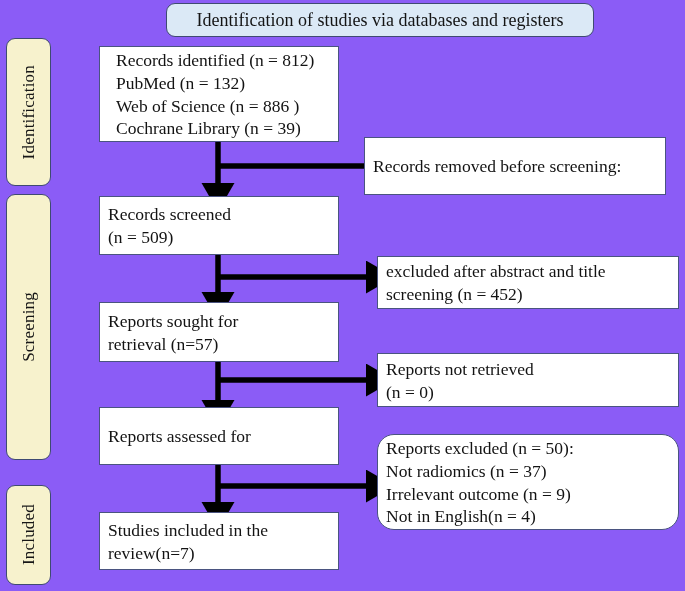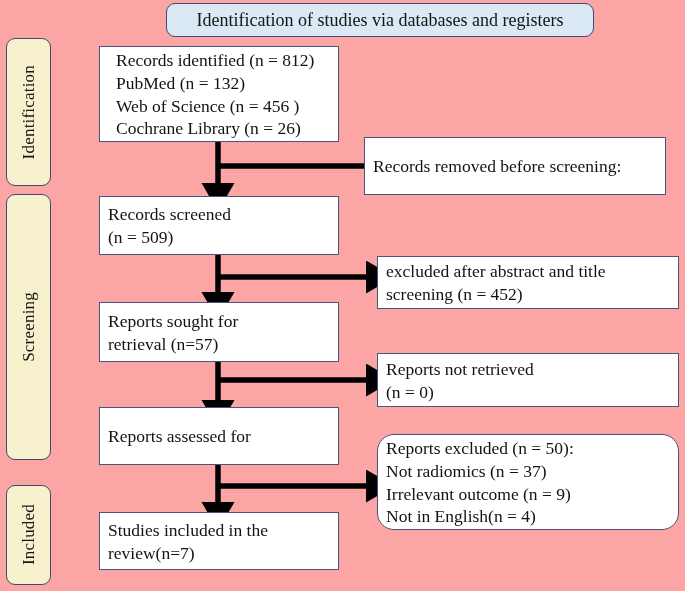--- a/index.html
+++ b/index.html
@@ -9,21 +9,21 @@
   }
   body {
     font-family: "Liberation Serif", "DejaVu Serif", serif;
     color: #1a1a1a;
   }
   #diagram {
     position: relative;
     width: 685px;
     height: 591px;
     overflow: hidden;
-    background: #fca5a5;
+    background: #8b5cf6;
   }
   #arrow-layer {
     position: absolute;
     left: 0;
     top: 0;
     width: 685px;
     height: 591px;
     pointer-events: none;
   }
 
@@ -133,22 +133,22 @@
     <span class="phase-label">Screening</span>
   </div>
 
   <div class="phase-box" style="left:6px; top:485px; width:45px; height:100px;">
     <span class="phase-label">Included</span>
   </div>
 
   <div class="node-box" style="left:99px; top:46px; width:240px; height:96px;padding-left:16px;">
     <div class="node-line">Records identified (n = 812)</div>
     <div class="node-line">PubMed (n = 132)</div>
-    <div class="node-line">Web of Science (n = 456 )</div>
-    <div class="node-line">Cochrane Library (n = 26)</div>
+    <div class="node-line">Web of Science (n = 886 )</div>
+    <div class="node-line">Cochrane Library (n = 39)</div>
   </div>
 
   <div class="node-box" style="left:99px; top:196px; width:240px; height:59px;">
     <div class="node-line">Records screened</div>
     <div class="node-line">(n = 509)</div>
   </div>
 
   <div class="node-box" style="left:99px; top:302px; width:240px; height:60px;">
     <div class="node-line">Reports sought for</div>
     <div class="node-line">retrieval (n=57)</div>

